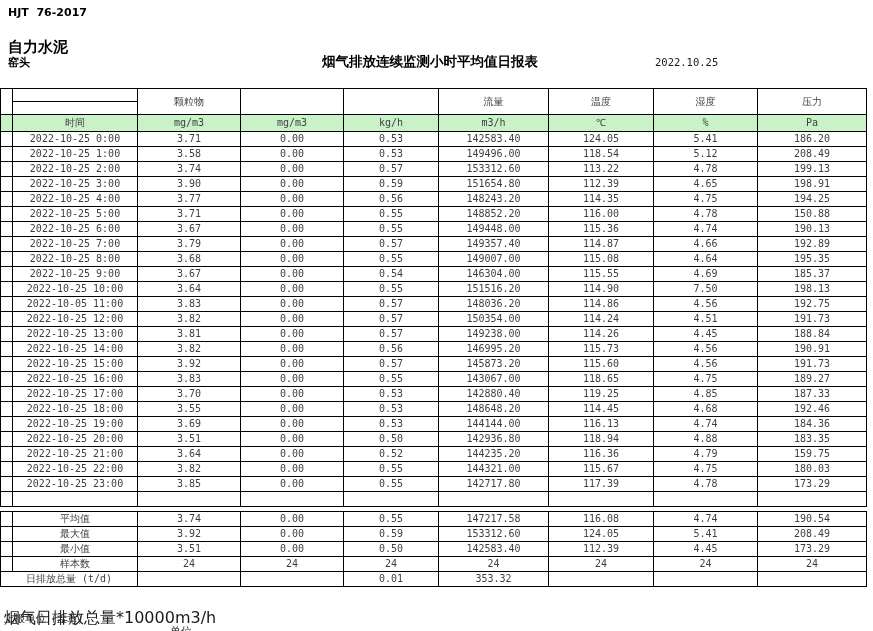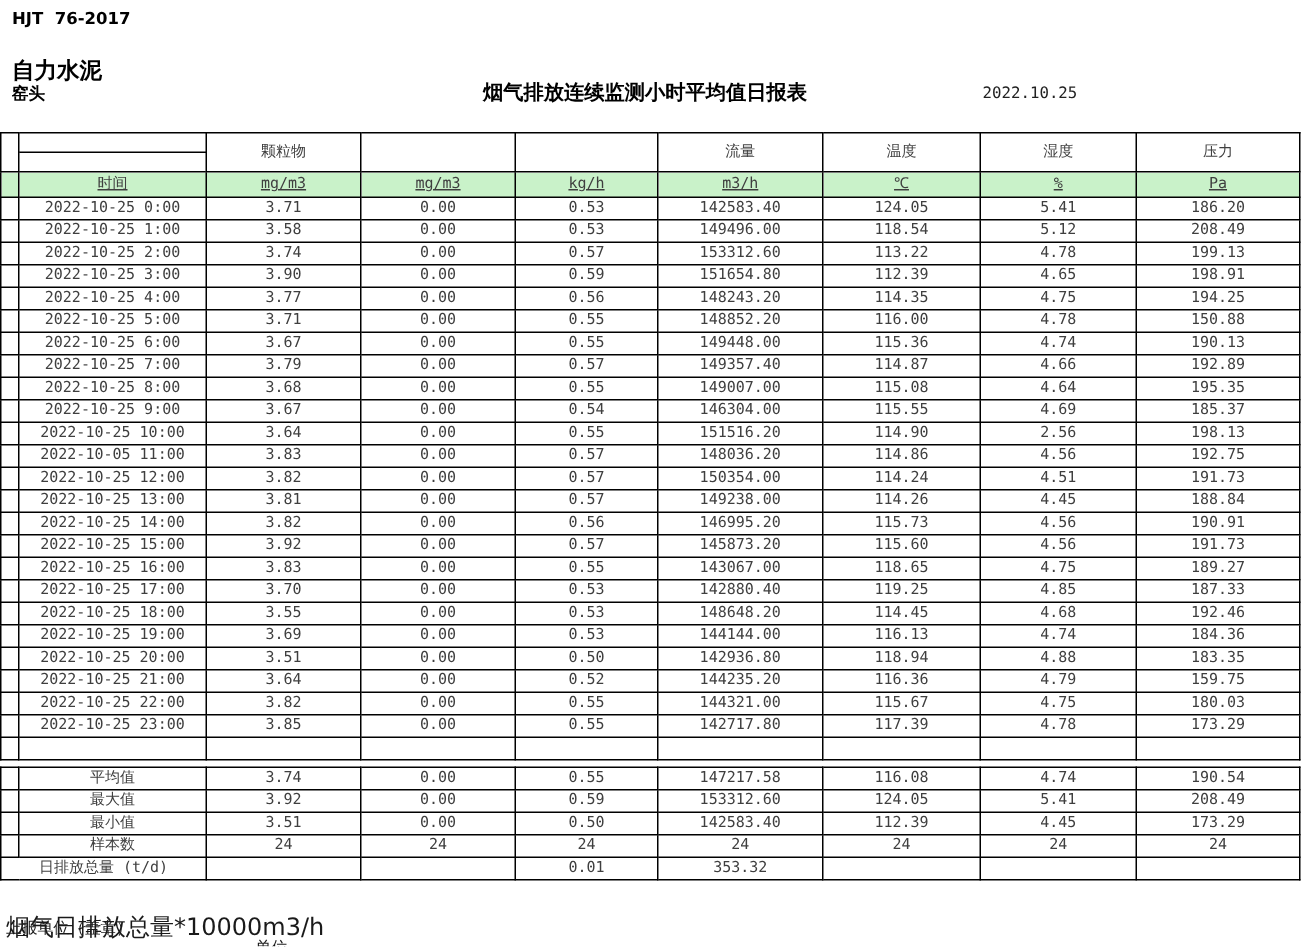--- a/index.html
+++ b/index.html
@@ -22,21 +22,21 @@
     border:1px solid #000; padding:0; margin:0;
     text-align:center; vertical-align:middle;
     font:10px "DejaVu Sans Mono", monospace;
     color:#3f3f3f; line-height:1; white-space:nowrap; overflow:hidden;
   }
   td.cjk { font-family:"DejaVu Sans", sans-serif; font-size:10.5px; color:#333; }
   td.gut  { border:none; }
   td.guth { border:none; border-top:1px solid #000; border-bottom:1px solid #000; }
   td.gutg { border:none; border-top:1px solid #000; border-bottom:1px solid #000; background:#c9f2c9; }
   td.noleft { border-left:none; }
-  tr.green td { background:#c9f2c9;text-decoration:underline; }
+  tr.green td { background:#c9f2c9; }
   tr.h13 { height:13px; }
   tr.green { height:17px; }
   tbody tr.dr { height:15px; }
   tr.gap { height:5px; }
   tr.gap td { border:none; background:#fff; }
 
   .foot-note { left:4px; top:608px; font-size:16px; color:#1a1a1a; }
   .foot-report { left:4px; top:612px; font-size:10.5px; color:#1a1a1a; }
   .foot-unit { left:170px; top:624px; font-size:11px; color:#1a1a1a; }
 </style>
@@ -202,21 +202,21 @@
           <td>185.37</td>
         </tr>
         <tr class="dr">
           <td class="gut"></td>
           <td>2022-10-25 10:00</td>
           <td>3.64</td>
           <td>0.00</td>
           <td>0.55</td>
           <td>151516.20</td>
           <td>114.90</td>
-          <td>2.56</td>
+          <td>7.50</td>
           <td>198.13</td>
         </tr>
         <tr class="dr">
           <td class="gut"></td>
           <td>2022-10-05 11:00</td>
           <td>3.83</td>
           <td>0.00</td>
           <td>0.57</td>
           <td>148036.20</td>
           <td>114.86</td>

